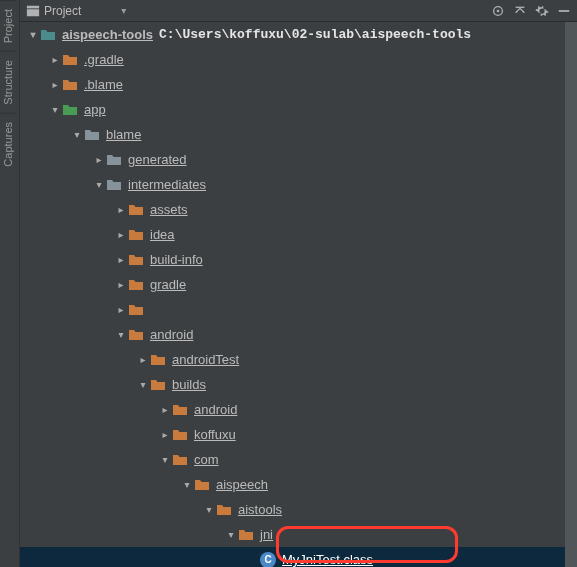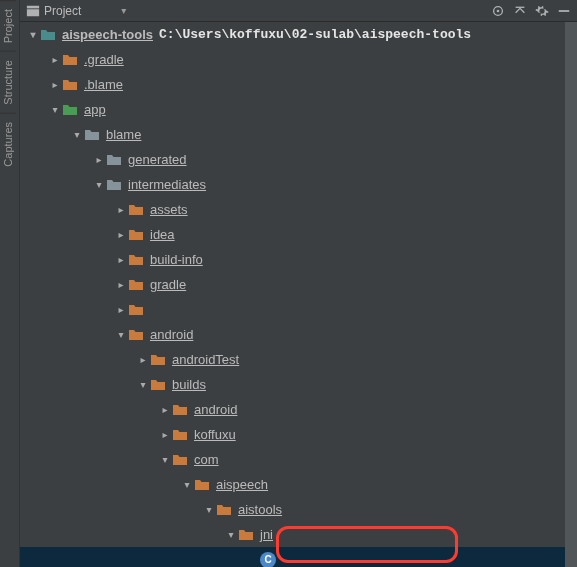--- a/index.html
+++ b/index.html
@@ -362,16 +362,17 @@
         </svg>
       </span>
       <span class="label">jni</span>
     </div>
     <div class="row selected">
       <span class="indent" style="width: 220px;"></span>
       <span class="chevron empty">▸</span>
       <span class="icon">
         <span class="class-icon">C</span>
       </span>
+      <span class="label">MyJniTest.class</span>
     </div>
   </div>
 
 <div class="highlight-box" id="hl" style="left: 276px; top: 526px; width: 182px; height: 37px;"></div>
 
 </body></html>

